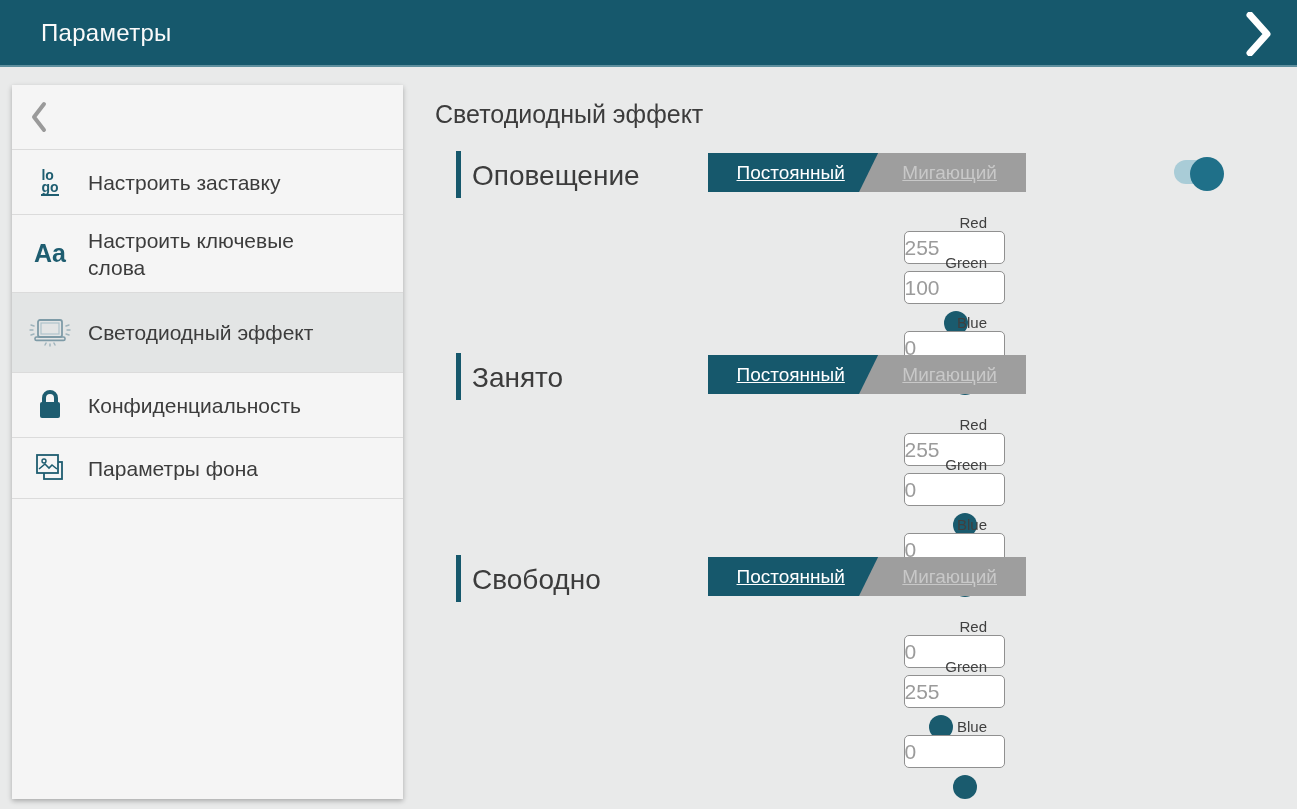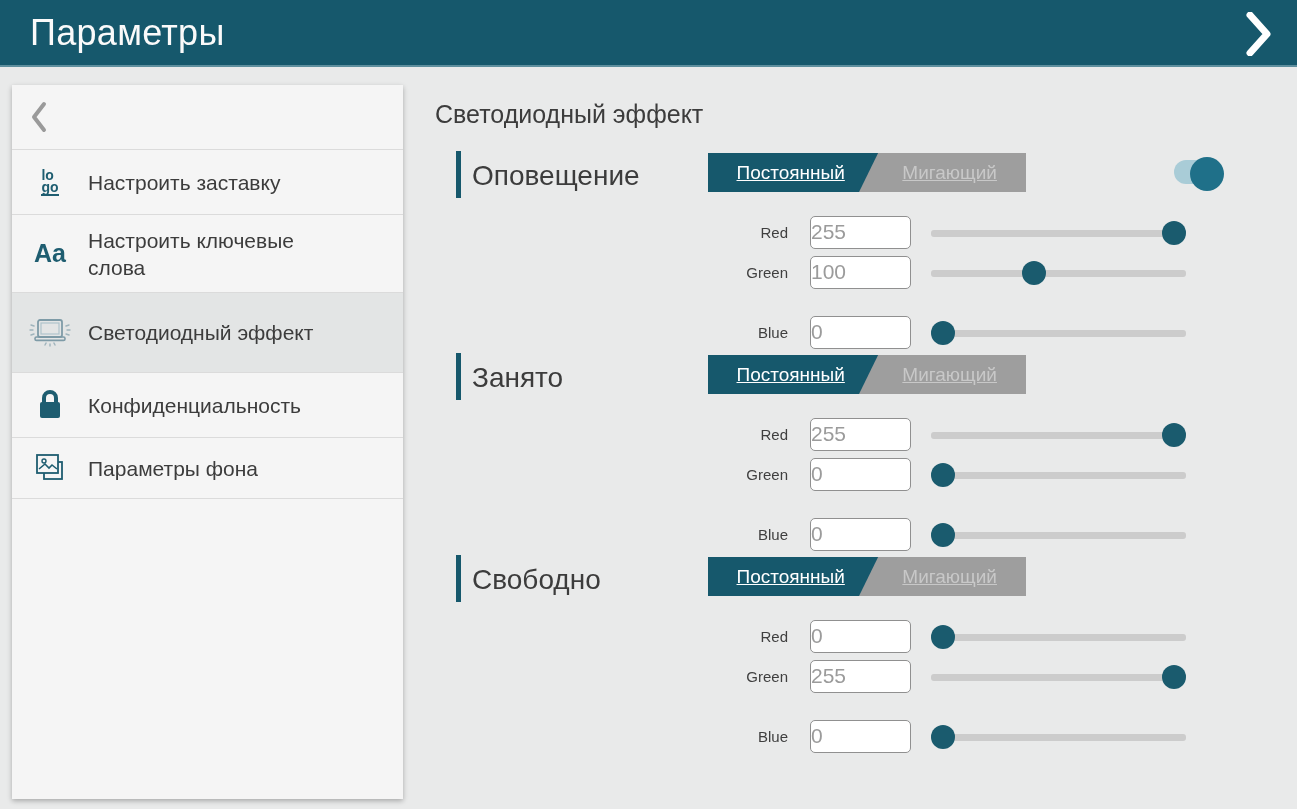--- a/index.html
+++ b/index.html
@@ -9,21 +9,21 @@
     position:relative; width:1297px; height:809px;
     background:#E9EAEA; overflow:hidden;
   }
 
   
   .app-bar{
     position:absolute; left:0; top:0; width:1297px; height:67px;
     background:#16586C; border-bottom:2px solid #5E8F9E;
     display:flex; align-items:center;
   }
-  .app-title{ color:#FAFAFA; font-size:36px; margin-left:30px; letter-spacing:.3px; }
+  .app-title{ color:#FAFAFA; font-size:24px; margin-left:41px; letter-spacing:.3px; }
   .fwd-chevron{ position:absolute; right:24px; top:12px; width:28px; height:44px; cursor:pointer; }
 
   
   .sidebar{
     position:absolute; left:12px; top:85px; width:391px; height:714px;
     background:#F5F5F5; box-shadow:0 2px 5px rgba(0,0,0,.28);
   }
   .side-row{
     display:flex; align-items:center;
     border-bottom:1px solid #DBDBDB;
@@ -58,21 +58,21 @@
     font-family:inherit; font-size:19px; cursor:pointer;text-decoration:underline;
   }
   .mode-btn.left{ left:0; width:52%; color:#FFFFFF; }
   .mode-btn.right{ left:52%; width:48%; color:#C8C8C8; }
 
   .switch{ position:absolute; left:1172px; top:2px; width:52px; height:40px; cursor:pointer; display:none; }
   .switch.on{ display:block; }
   .switch-track{ position:absolute; left:2px; top:12px; width:40px; height:24px; border-radius:12px; background:#A9CCD7; }
   .switch-knob{ position:absolute; left:18px; top:9px; width:34px; height:34px; border-radius:50%; background:#1F7089; }
 
-  .srow{ position:absolute; left:700px; width:486px; height:36px; display:flex; align-items:center; }
+  .srow{ position:absolute; left:700px; width:486px; height:36px; display:flex; align-items:center;flex-direction:column; }
   .r1{ top:68px; } .r2{ top:100px;margin-top:8px; } .r3{ top:168px;justify-content:space-between; }
   .srow-label{ width:88px; flex:none; text-align:right; font-size:15px; color:#3F3F3F; }
   .srow input{
     flex:none; margin-left:22px; width:101px; height:33px; 
     border:1.5px solid #909090; border-radius:5px; background:#FFFFFF;
     color:#9B9B9B; font-size:21px; font-family:inherit;
   }
   .track-wrap{ flex:1; margin-left:20px; position:relative; height:36px; cursor:pointer; }
   .track{ position:absolute; left:0; right:0; top:16px; height:7px; border-radius:3px; background:#CCCCCC; }
   .thumb{ position:absolute; top:7px; width:24px; height:24px; border-radius:50%; background:#1A5B6E; cursor:pointer; }

